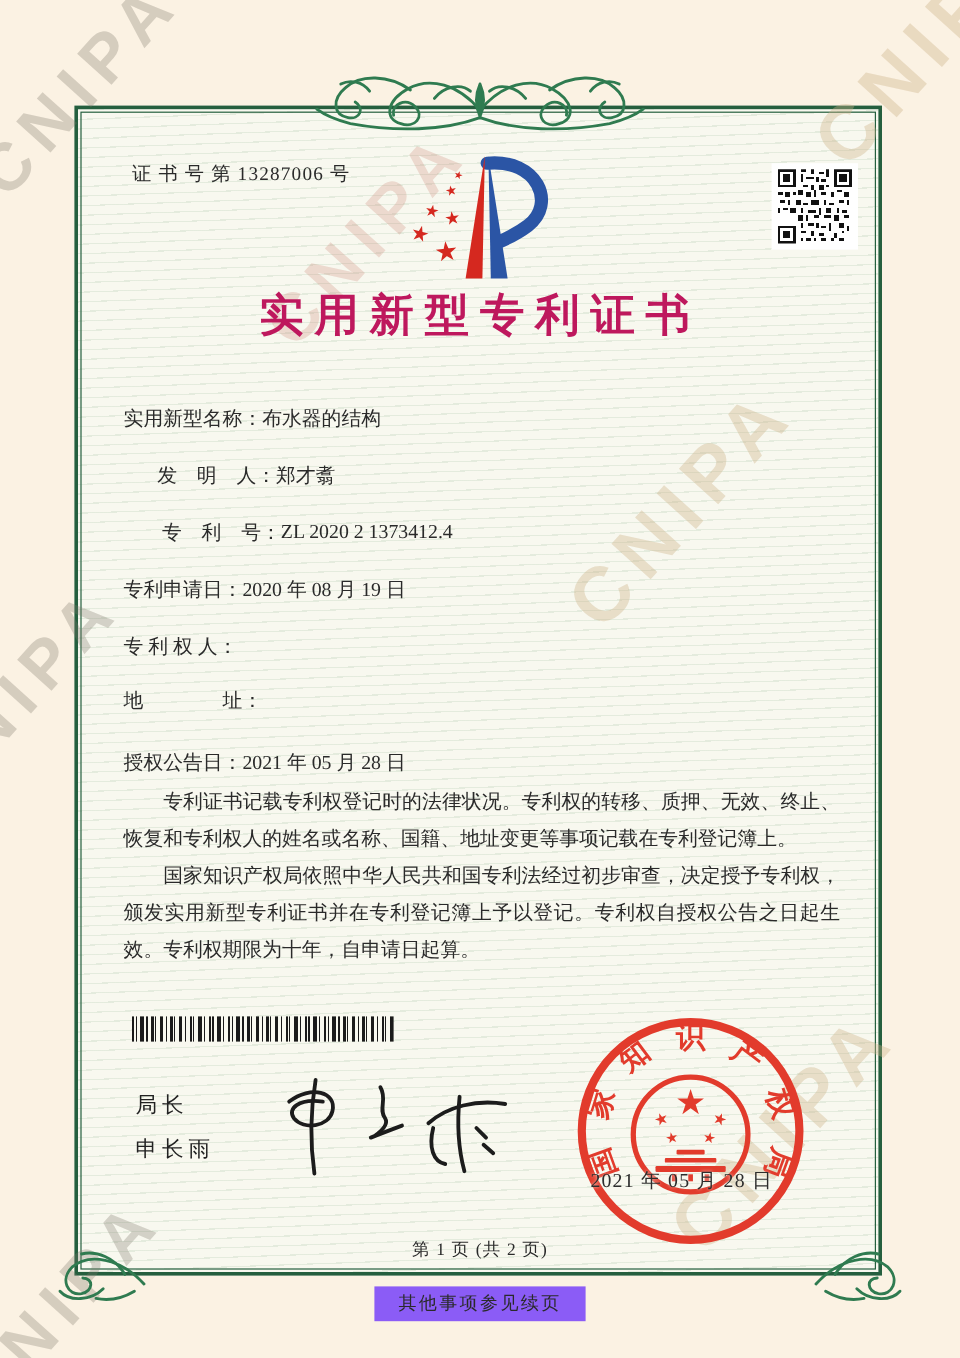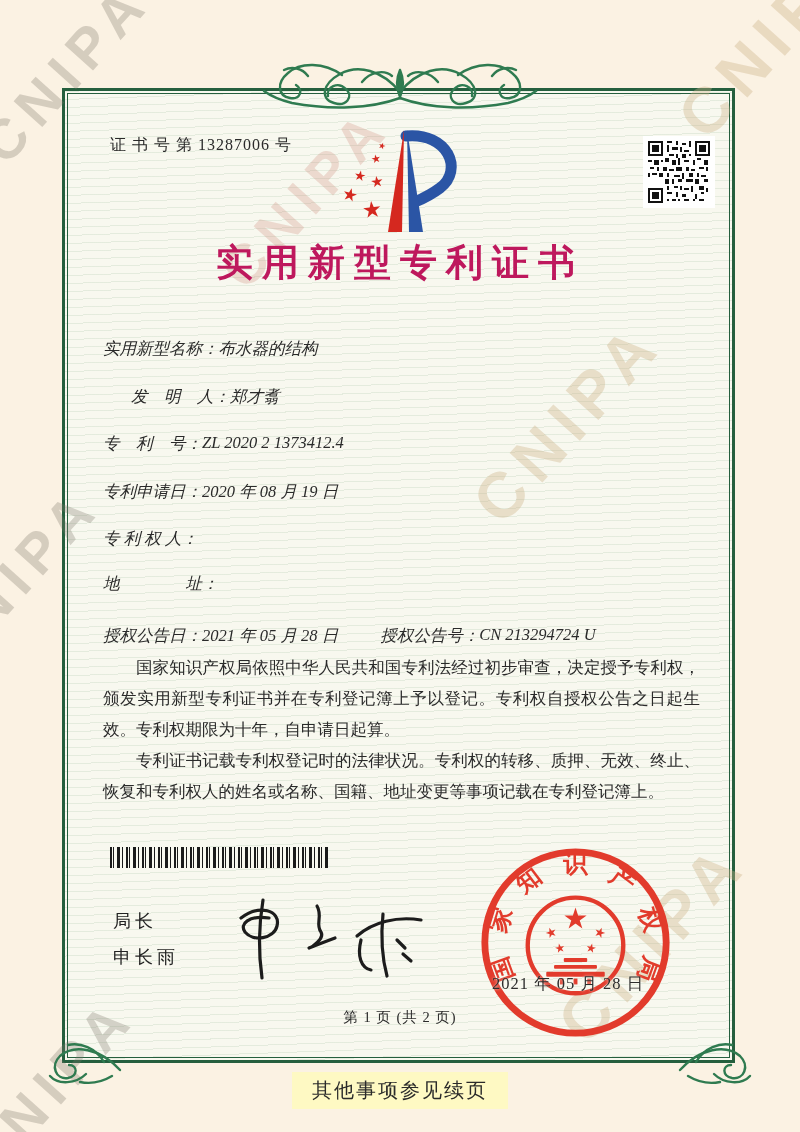--- a/index.html
+++ b/index.html
@@ -28,26 +28,26 @@
   .wm-red{color:rgba(204,138,122,.28);}
   
   .abs{position:absolute;z-index:3;}
   .cert-number{left:90px;top:135px;font-size:16px;letter-spacing:1px;margin-left:20px;}
   .logo{left:330px;top:126px;}
   .qr-wrap{left:643px;top:136px;background:#ffffff;padding:5px;line-height:0;}
   .title{
     left:0;top:238px;width:800px;text-align:center;
     font-size:37px;font-weight:bold;letter-spacing:9px;color:#be185d;
   }
-  .row{left:103px;font-size:16.5px;display:flex;align-items:flex-start;font-style:italic;}
+  .row{left:103px;font-size:16.5px;display:flex;align-items:flex-start;}
   .flabel{white-space:pre;flex:0 0 auto;}
   .fvalue{white-space:pre-wrap;}
   .row-name{top:338px;}
   .row-inventor{top:386px;margin-left:28px;}
-  .row-patno{top:433px;}
+  .row-patno{top:433px;margin-left:32px;}
   .row-filing{top:481px;}
   .row-patentee{top:528px;}
   .row-address{top:573px;text-align:right;}
   .row-address .fvalue{width:450px;line-height:27px;}
   .row-grant{top:625px;justify-content:center;}
   .grant-no{margin-left:42px;display:flex;}
   .paragraphs{
     left:103px;top:652px;width:597px;font-size:16.5px;line-height:31px;
     text-align:justify;
   }
@@ -61,23 +61,23 @@
   .sig-block{
     left:113px;top:903px;font-family:Liberation Sans, sans-serif;
     font-size:18px;letter-spacing:4px;color:#222;line-height:36px;
   }
   .signature-svg{left:225px;top:888px;}
   .seal-svg{left:478px;top:845px;}
   .seal-date{
     left:492px;top:973px;font-size:16.5px;letter-spacing:1px;color:#2d2d2d;z-index:4;
     text-shadow:0 0 3px rgba(248,248,239,.9);
   }
-  .page-number{left:0;top:1008px;width:800px;text-align:center;font-size:14.5px;letter-spacing:1px;}
+  .page-number{left:0;top:1032px;width:800px;text-align:center;font-size:14.5px;letter-spacing:1px;}
   .cont-note{left:0;top:1072px;width:800px;text-align:center;}
-  .cont-note span{display:inline-block;background:#fef9c3;padding:5px 20px;font-size:20px;letter-spacing:2px;}
+  .cont-note span{display:inline-block;background:#8b5cf6;padding:5px 20px;font-size:15px;letter-spacing:2px;}
   .ornament{z-index:3;pointer-events:none;}
 </style>
 </head>
 <body>
 
 <div class="wm wm-gray" style="left:-45px;top:40px;">CNIPA</div>
 <div class="wm wm-tan" style="left:650px;top:0px;">CNIPA</div>
 <div class="wm wm-red" style="left:195px;top:165px;">CNIPA</div>
 <div class="wm wm-tan" style="left:445px;top:385px;">CNIPA</div>
 <div class="wm wm-gray" style="left:-95px;top:545px;">CNIPA</div>
@@ -233,29 +233,25 @@
 </div>
 <div class="abs row row-patentee">
   <span class="flabel">专 利 权 人：</span>
 </div>
 <div class="abs row row-address">
   <span class="flabel">地　　　　址：</span>
 </div>
 <div class="abs row row-grant">
   <span class="flabel">授权公告日：</span>
   <span class="fvalue">2021 年 05 月 28 日</span>
-  <span class="grant-no">
-    <span class="flabel">授权公告号：</span>
-    <span class="fvalue">CN 213294724 U</span>
-  </span>
 </div>
 
 <div class="abs paragraphs">
+  <p>专利证书记载专利权登记时的法律状况。专利权的转移、质押、无效、终止、恢复和专利权人的姓名或名称、国籍、地址变更等事项记载在专利登记簿上。</p>
   <p>国家知识产权局依照中华人民共和国专利法经过初步审查，决定授予专利权，颁发实用新型专利证书并在专利登记簿上予以登记。专利权自授权公告之日起生效。专利权期限为十年，自申请日起算。</p>
-  <p>专利证书记载专利权登记时的法律状况。专利权的转移、质押、无效、终止、恢复和专利权人的姓名或名称、国籍、地址变更等事项记载在专利登记簿上。</p>
 </div>
 
 <div class="abs barcode"></div>
 
 <div class="abs sig-block">
   <div>局长</div>
   <div>申长雨</div>
 </div>
 
 <svg class="abs signature-svg" width="210" height="95" viewBox="0 0 210 95">

